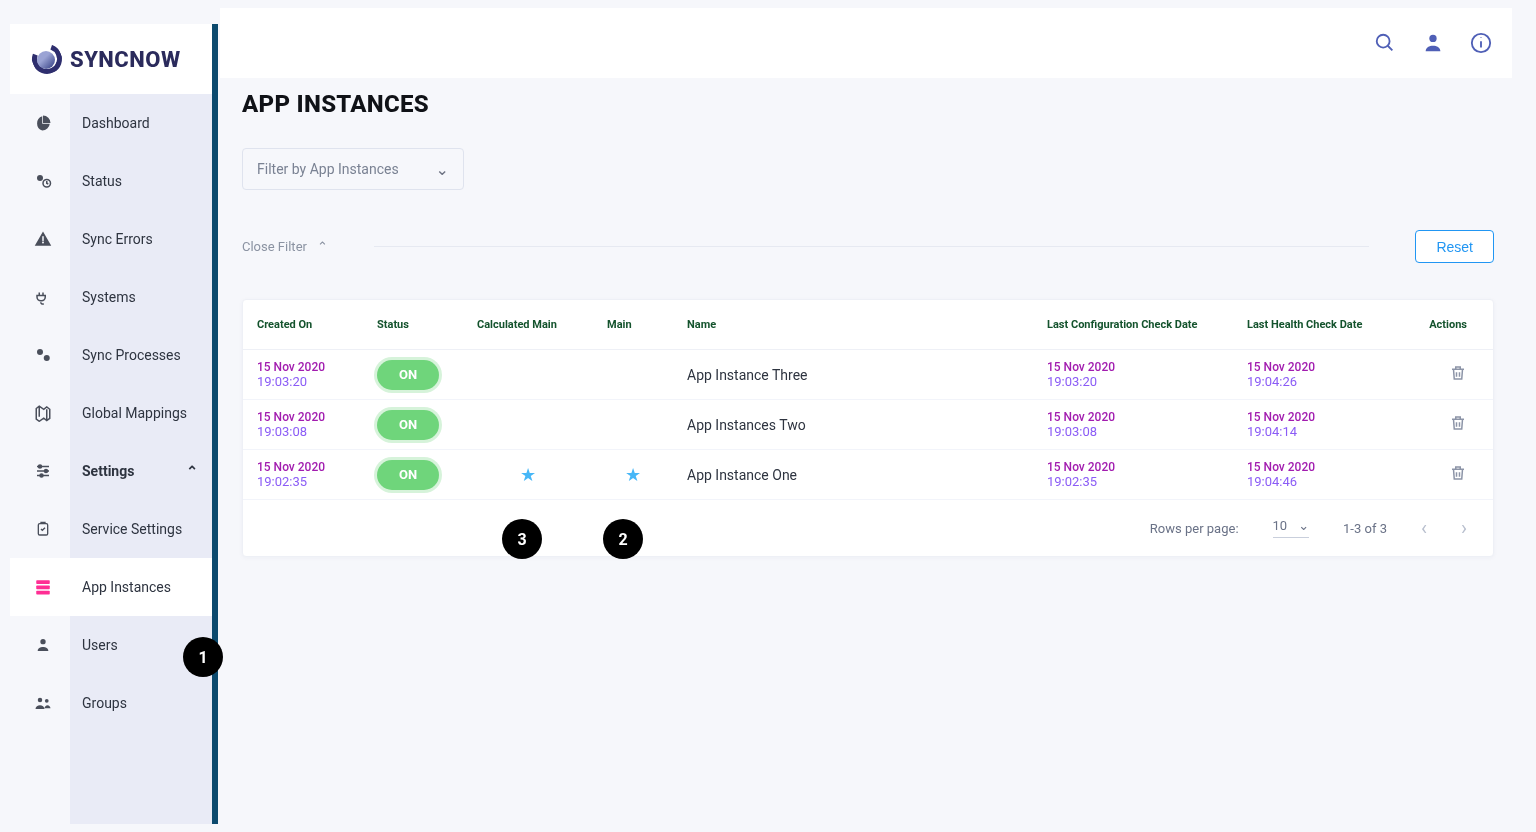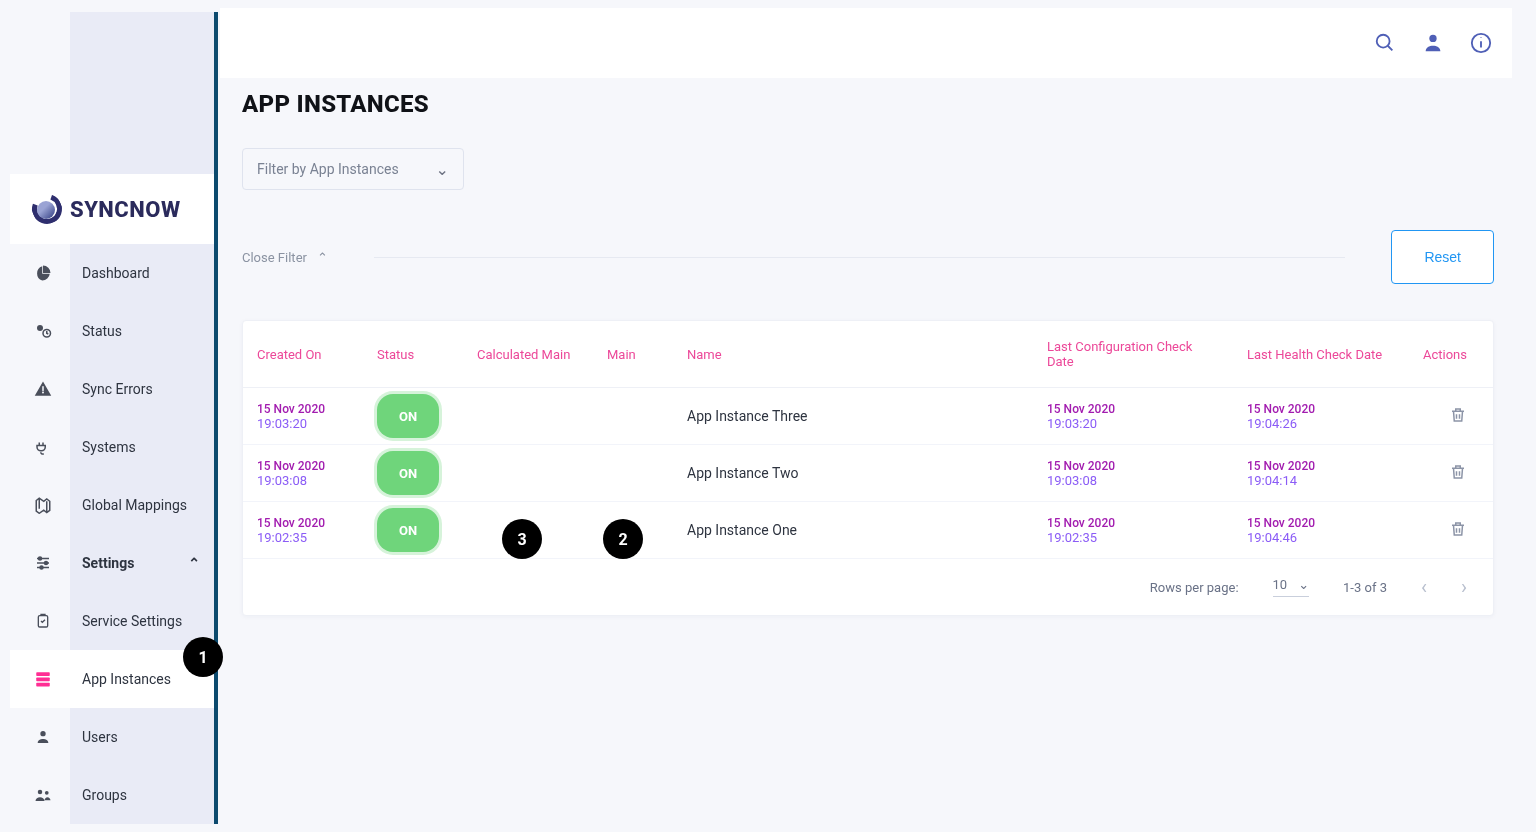--- a/index.html
+++ b/index.html
@@ -10,28 +10,27 @@
     width: 1536px;
     height: 832px;
     overflow: hidden;
     position: relative;
   }
 
   
   .sidebar {
     position: absolute;
     left: 10px;
-    top: 12px;
+    top: 24px;
     bottom: 8px;
     width: 208px;
-    border-right: 4px solid #0c4a6e;
+    border-right: 6px solid #0c4a6e;
     display: flex;
     flex-direction: column;
     overflow: hidden;
-    justify-content: flex-end;
   }
   .sidebar-bg {
     position: absolute;
     top: 0; left: 60px; right: 0; bottom: 0;
     background:
       radial-gradient(circle at 100px 30px, #e9ebf6 0%, #e9ebf6 55%, rgba(238,240,248,0) 56%),
       radial-gradient(circle at 140px 620px, #e9ebf6 0%, #e9ebf6 55%, rgba(238,240,248,0) 56%),
       #eef0f8;
     z-index: 0;
   }
@@ -156,60 +155,60 @@
     display: flex; align-items: center; gap: 10px;
     cursor: pointer;
   }
   .close-filter-line {
     flex: 1;
     height: 1px;
     background: #e6e9f1;
     margin: 0 18px;
   }
   .reset-btn {
-    height: 54px;
-    padding: 0 32px;
+    height: 33px;
+    padding: 0 20px;
     border: 1px solid #2196f3;
     color: #2196f3;
     border-radius: 4px;
     background: #fff;
     font-size: 14px;
     display: flex; align-items: center;
     cursor: pointer;
   }
 
   
   .card {
     margin-top: 36px;
     border: 1px solid #eef0f6;
     border-radius: 4px;
     background: #fff;
     box-shadow: 0 1px 4px rgba(30,40,90,0.04);
   }
   table { width: 100%; border-collapse: collapse; table-layout: fixed; }
   thead th {
     text-align: left;
-    font-weight: 400;
-    font-size: 13px;
-    color: #ec4899;
+    font-weight: 700;
+    font-size: 11px;
+    color: #14532d;
     padding: 18px 14px;
     border-bottom: 1px solid #eef0f6;
   }
   tbody td {
     padding: 6px 14px;
     border-bottom: 1px solid #f2f4fa;
     font-size: 14px;
     vertical-align: middle;
     height: 50px;
   }
   .col-created .date { color: #a21caf; font-size: 12px; font-weight: 500; }
   .col-created .time { color: #8b5cf6; font-size: 13px; }
   .badge-on {
     display: inline-flex; align-items: center; justify-content: center;
-    width: 62px; height: 44px;
+    width: 62px; height: 30px;
     border-radius: 16px;
     background: #6fd57b;
     color: #fff;
     font-weight: 700;
     font-size: 13px;
     box-shadow: 0 0 0 3px #d6f3da;
   }
   .star {
     color: #47b7f7;
     font-size: 18px;
@@ -301,20 +300,29 @@
     <div class="nav-item">
       <span class="icon">
         <svg width="18" height="18" viewBox="0 0 24 24" fill="none" stroke="currentColor" stroke-width="2">
             <path d="M7 10V6m5 4V6m-8 4h11v2a5 5 0 0 1-5 5H9a5 5 0 0 1-5-5v-2zm5 9c0 2 2 3 4 2"></path>
           </svg>
       </span>
       <span>Systems</span>
     </div>
 
 
+    <div class="nav-item">
+      <span class="icon">
+        <svg width="20" height="18" viewBox="0 0 24 24" fill="currentColor">
+            <circle cx="8" cy="8" r="4"></circle>
+            <circle cx="17" cy="16" r="4"></circle>
+          </svg>
+      </span>
+      <span>Sync Processes</span>
+    </div>
 
     <div class="nav-item">
       <span class="icon">
         <svg width="18" height="18" viewBox="0 0 24 24" fill="none" stroke="currentColor" stroke-width="2">
             <path d="M7 3v14m10-10v14M3 6l4-3 6 4 4-3 4 3v12l-4 3-4-3-6 4-4-3z"></path>
           </svg>
       </span>
       <span>Global Mappings</span>
     </div>
 
@@ -463,21 +471,21 @@
               </span></td>
           </tr>
           <tr>
             <td class="col-created">
               <div class="date">15 Nov 2020</div>
               <div class="time">19:03:08</div>
             </td>
             <td><span class="badge-on">ON</span></td>
             <td></td>
             <td></td>
-            <td>App Instance Two</td>
+            <td>App Instances Two</td>
             <td class="col-created">
               <div class="date">15 Nov 2020</div>
               <div class="time">19:03:08</div>
             </td>
             <td class="col-created">
               <div class="date">15 Nov 2020</div>
               <div class="time">19:04:14</div>
             </td>
             <td class="actions"><span class="trash">
                 <svg width="18" height="18" viewBox="0 0 24 24" fill="none" stroke="currentColor" stroke-width="2">

